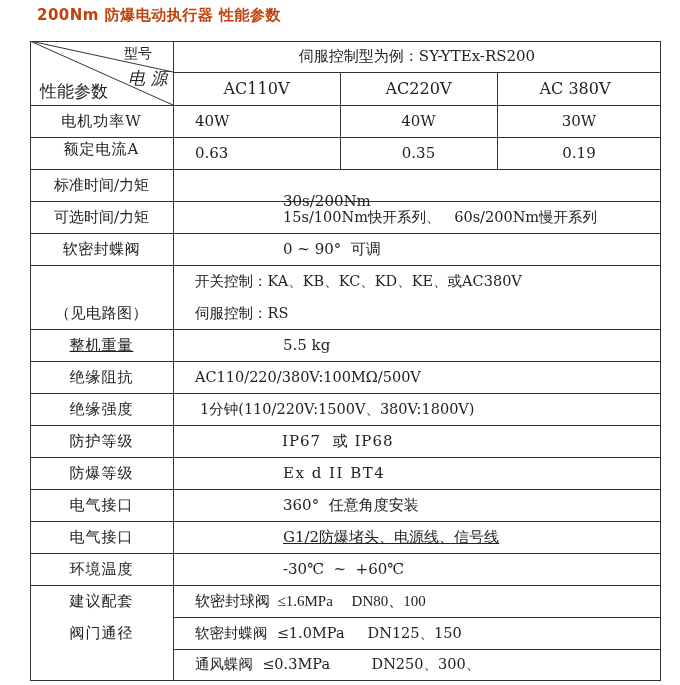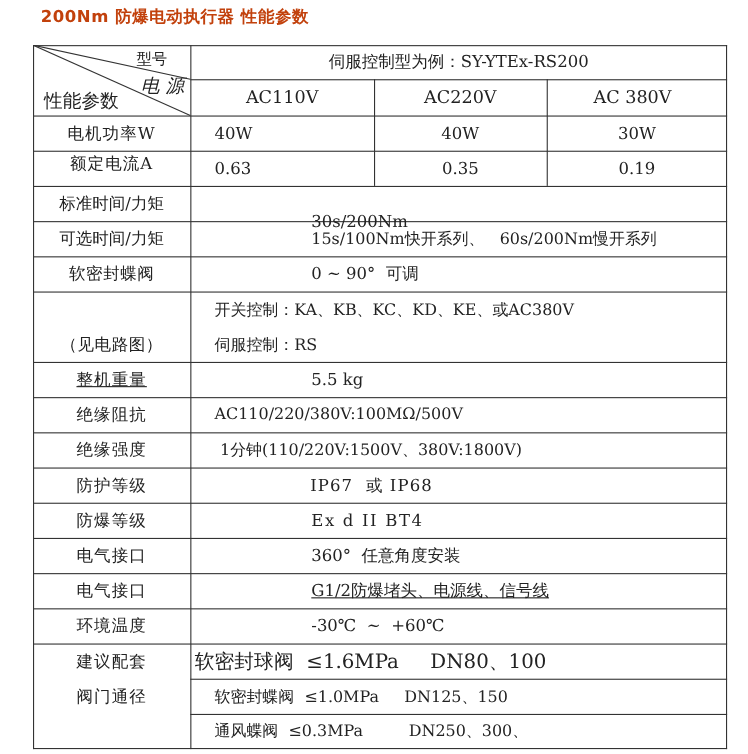--- a/index.html
+++ b/index.html
@@ -107,16 +107,16 @@
   <div class="cell" style="left:253px;top:448px;height:32px;white-space:pre;">360°  任意角度安装</div>
 
   <div class="cell label" style="left:0;top:480px;width:143px;height:32px;">电气接口</div>
   <div class="cell" style="left:253px;top:480px;height:32px;text-decoration:underline;">G1/2防爆堵头、电源线、信号线</div>
 
   <div class="cell label" style="left:0;top:512px;width:143px;height:32px;">环境温度</div>
   <div class="cell" style="left:253px;top:512px;height:32px;white-space:pre;">-30℃  ~  +60℃</div>
 
   <div class="cell label" style="left:0;top:576px;width:143px;height:32px;">阀门通径</div>
   <div class="cell label" style="left:0;top:544px;width:143px;height:32px;">建议配套</div>
-  <div class="cell" style="left:147px;top:544px;height:32px;font-size:18px;white-space:pre;">软密封球阀  ≤1.6MPa     DN80、100</div>
+  <div class="cell" style="left:165px;top:544px;height:32px;font-size:15px;white-space:pre;font-family:Liberation Serif, serif;">软密封球阀  ≤1.6MPa     DN80、100</div>
   <div class="cell" style="left:165px;top:576px;height:32px;font-size:14.5px;white-space:pre;">软密封蝶阀  ≤1.0MPa     DN125、150</div>
   <div class="cell" style="left:165px;top:608px;height:31px;font-size:14.5px;white-space:pre;">通风蝶阀  ≤0.3MPa         DN250、300、</div>
 </div>
 
 </body></html>

